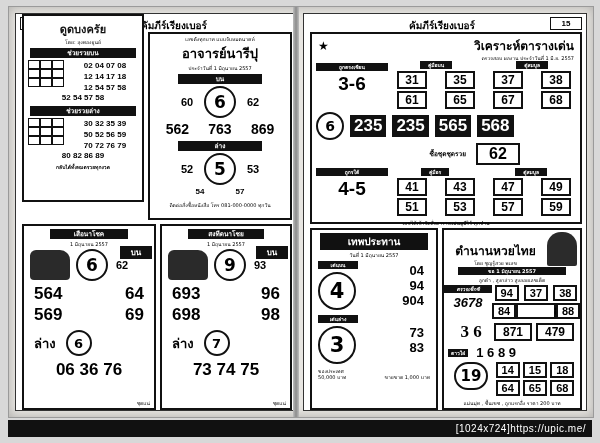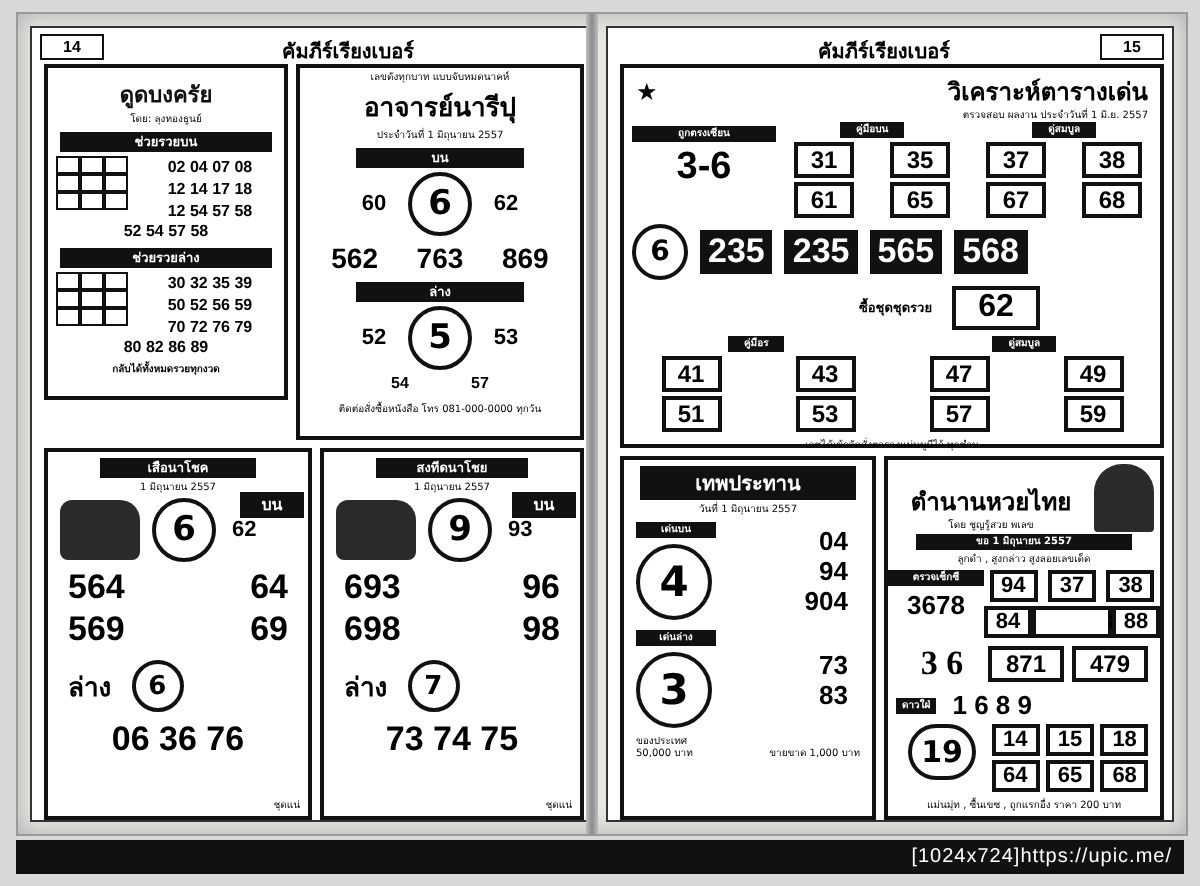--- a/index.html
+++ b/index.html
@@ -68,21 +68,21 @@
 <body>
 
 <div class="page">
   <div class="scan">
 
     <div class="bxt" style="left:6px;top:6px;width:282px;height:398px;background:#fff;border:1px solid #333;">
 
       <div class="pgnum" style="left:4px;top:3px;width:22px;">14</div>
       <div class="toptitle" style="left:40px;top:4px;width:236px;">คัมภีร์เรียงเบอร์</div>
 
-      <div class="bx" style="left:6px;top:18px;width:122px;height:168px;">
+      <div class="bx" style="left:6px;top:0;width:122px;height:188px;">
         <div class="cen b" style="margin-top:4px;font-size:11px;color:#111;">ดูดบงครัย</div>
         <div class="cen tiny" style="margin-top:1px;">โดย: ลุงทองธูนย์</div>
 
         <div class="blackbar cen sm b" style="margin:3px 6px 0 6px;padding:1px 0;">ช่วยรวยบน</div>
 
         <div style="display:flex;align-items:flex-start;margin-top:2px;">
           <div style="width:40px;margin-left:4px;">
             <div style="display:grid;grid-template-columns:repeat(3,12px);grid-template-rows:repeat(3,9px);">
               <div class="gridcell"></div>
               <div class="gridcell"></div>
@@ -276,20 +276,24 @@
           <span class="blackbar num" style="font-size:17px;margin-left:6px;padding:1px 4px;">568</span>
         </div>
 
         <div style="display:flex;align-items:center;margin-top:3px;padding:0 4px;justify-content:flex-end;">
           <span class="b sm" style="margin-right:10px;">ซื้อชุดชุดรวย</span>
           <span class="bx num cen" style="position:relative;width:44px;font-size:16px;">62</span>
           <span style="width:56px;"></span>
         </div>
 
         <div style="display:flex;align-items:flex-start;margin-top:3px;">
+          <div style="width:72px;padding-left:4px;">
+            <div class="blackbar cen tiny b" style="padding:1px 0;">ถูกรใด้</div>
+            <div class="cen num" style="font-size:19px;margin-top:2px;">4-5</div>
+          </div>
           <div style="flex:1;">
             <div style="display:flex;justify-content:space-around;">
               <span class="blackbar tiny b" style="padding:1px 8px;">คู่มือร</span>
               <span class="blackbar tiny b" style="padding:1px 8px;">ดู่สมบูล</span>
             </div>
             <div style="display:flex;justify-content:space-around;margin-top:2px;">
               <span class="bx num cen" style="position:relative;width:30px;font-size:12px;">41</span>
               <span class="bx num cen" style="position:relative;width:30px;font-size:12px;">43</span>
               <span class="bx num cen" style="position:relative;width:30px;font-size:12px;">47</span>
               <span class="bx num cen" style="position:relative;width:30px;font-size:12px;">49</span>
@@ -345,21 +349,21 @@
           <div style="flex:1;">
             <div class="cen b" style="font-size:12px;margin-top:2px;">ตำนานหวยไทย</div>
             <div class="cen tiny">โดย ชูญรู้สวย พเลข</div>
           </div>
           <div style="width:30px;height:34px;background:#2b2b2b;margin:2px 3px 0 0;border-radius:14px 14px 2px 2px;"></div>
         </div>
         <div class="blackbar cen tiny b" style="margin:1px 14px 0 14px;padding:1px 0;">ขอ 1 มิถุนายน 2557</div>
         <div class="cen tiny" style="margin-top:2px;">ลูกดำ , สูงกล่าว สูงลอยเลขเด็ด</div>
 
         <div style="display:flex;margin-top:2px;">
-          <div style="width:48px;text-align:center;">
+          <div style="width:48px;text-align:center;font-style:italic;">
             <div class="blackbar tiny b" style="padding:1px 2px;">ตรวจเซ็กซี</div>
             <div class="num" style="font-size:13px;margin-top:2px;">
               <span>3</span><span>6</span><span>7</span><span>8</span>
             </div>
           </div>
           <div style="flex:1;">
             <div style="display:flex;justify-content:space-around;">
               <span class="bx num cen" style="position:relative;width:24px;font-size:11px;">94</span>
               <span class="bx num cen" style="position:relative;width:24px;font-size:11px;">37</span>
               <span class="bx num cen" style="position:relative;width:24px;font-size:11px;">38</span>

